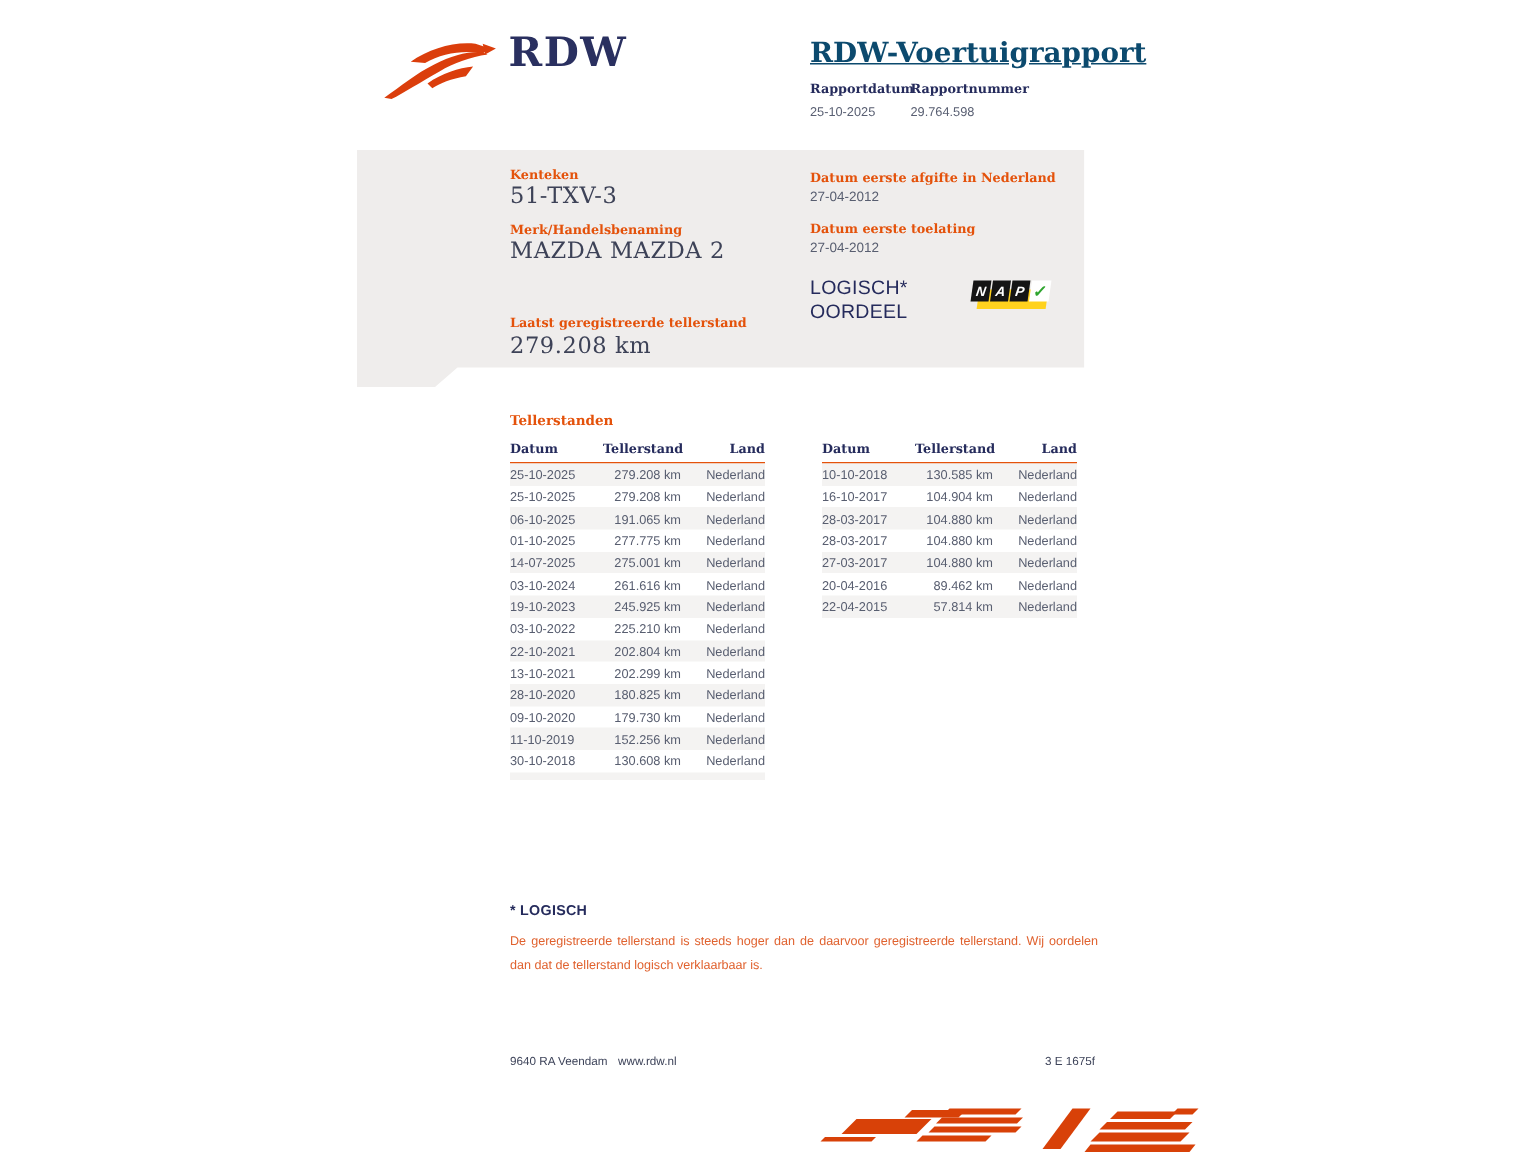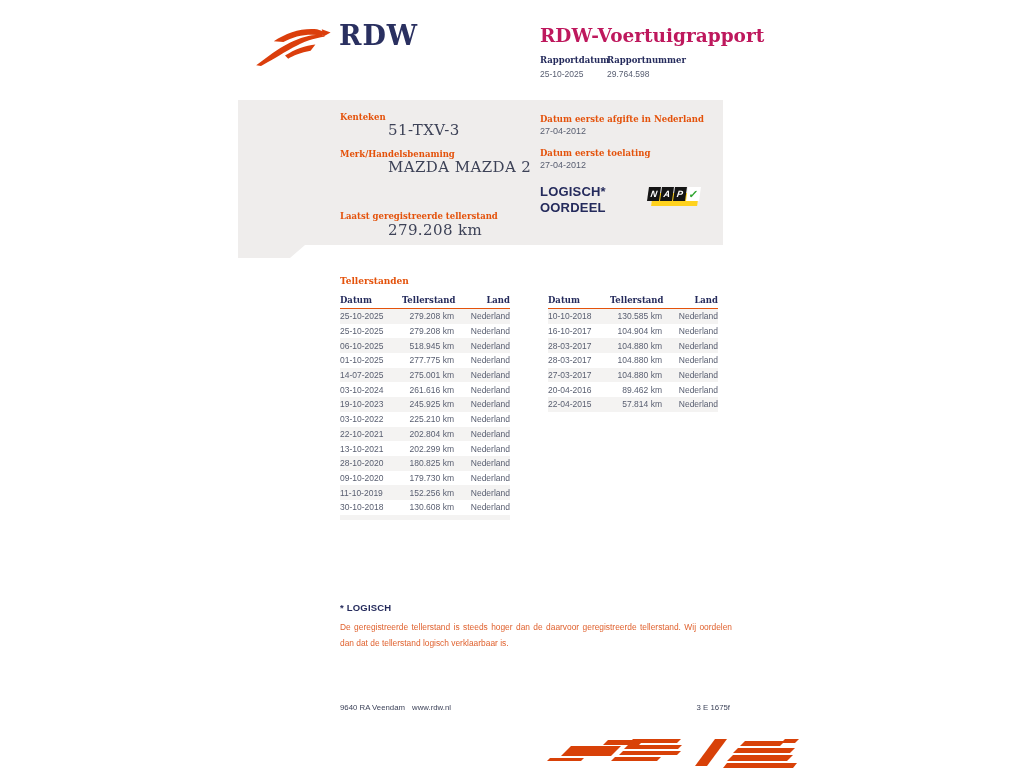--- a/index.html
+++ b/index.html
@@ -5,36 +5,36 @@
   * { margin:0; padding:0; box-sizing:border-box; }
   html,body { width:1024px; height:768px; background:#ffffff; overflow:hidden;
               font-family:"Liberation Sans", sans-serif; }
   .page { position:absolute; inset:0; background:#fff; }
 
   
   .logo-bird { position:absolute; left:252px; top:22px; width:82px; height:48px; }
   .logo-text { position:absolute; left:339px; top:20px; font-family:"DejaVu Serif", serif;
                font-size:27px; font-weight:700; color:#2a3060; letter-spacing:1px; }
   .doc-title { position:absolute; left:540px; top:25px; font-family:"DejaVu Serif", serif;
-               font-size:18.5px; font-weight:700; color:#be185d; }
+               font-size:18.5px; font-weight:700; color:#0c4a6e;text-decoration:underline; }
   .report-meta { position:absolute; left:540px; top:55px; display:flex; }
   .report-meta .cell1 { width:67px; }
   .meta-label { font-family:"DejaVu Serif", serif; font-weight:700; font-size:8.5px; color:#252b5c; }
   .meta-value { font-size:8.5px; color:#5a6073; margin-top:4px; }
 
   
   .vehicle-panel { position:absolute; left:238px; top:100px; width:485px; height:158px;
     background:#efedec;
     clip-path:polygon(0 0, 485px 0, 485px 145px, 67px 145px, 52px 158px, 0 158px);padding-left:18px; }
   .vp-label { position:absolute; font-family:"DejaVu Serif", serif; font-weight:700;
               font-size:8.5px; color:#e4520b; }
   .vp-value-big { position:absolute; font-family:"DejaVu Serif", serif; font-size:15px;
-                  color:#3d4257; letter-spacing:0.4px;margin-left:48px; }
+                  color:#3d4257; letter-spacing:0.4px; }
   .vp-value-sm { position:absolute; font-size:9px; color:#585e70; }
-  .oordeel { position:absolute; left:302px; top:84px; font-size:13px; font-weight:700;
+  .oordeel { position:absolute; left:302px; top:84px; font-size:13px; font-weight:400;
              color:#252b5c; line-height:16px; letter-spacing:0.2px; }
 
   
   .nap { position:absolute; left:410px; top:86px; width:52px; height:24px; }
   .nap-yellow { position:absolute; left:4px; top:7px; width:46px; height:13px;
                 background:#ffd21e; transform:skewX(-8deg); }
   .nap-box { position:absolute; top:1px; width:12px; height:14px; background:#151515;
              transform:skewX(-8deg); color:#fff; font-size:9px; font-weight:700;
              font-style:italic; display:flex; align-items:center; justify-content:center; }
   .nap-check { position:absolute; top:1px; width:13px; height:14px; background:#ffffff;
@@ -147,21 +147,21 @@
           <div class="tcell c-tell">279.208 km</div>
           <div class="tcell c-land">Nederland</div>
         </div>
         <div class="trow">
           <div class="tcell c-datum">25-10-2025</div>
           <div class="tcell c-tell">279.208 km</div>
           <div class="tcell c-land">Nederland</div>
         </div>
         <div class="trow shade">
           <div class="tcell c-datum">06-10-2025</div>
-          <div class="tcell c-tell">518.945 km</div>
+          <div class="tcell c-tell">191.065 km</div>
           <div class="tcell c-land">Nederland</div>
         </div>
         <div class="trow">
           <div class="tcell c-datum">01-10-2025</div>
           <div class="tcell c-tell">277.775 km</div>
           <div class="tcell c-land">Nederland</div>
         </div>
         <div class="trow shade">
           <div class="tcell c-datum">14-07-2025</div>
           <div class="tcell c-tell">275.001 km</div>

